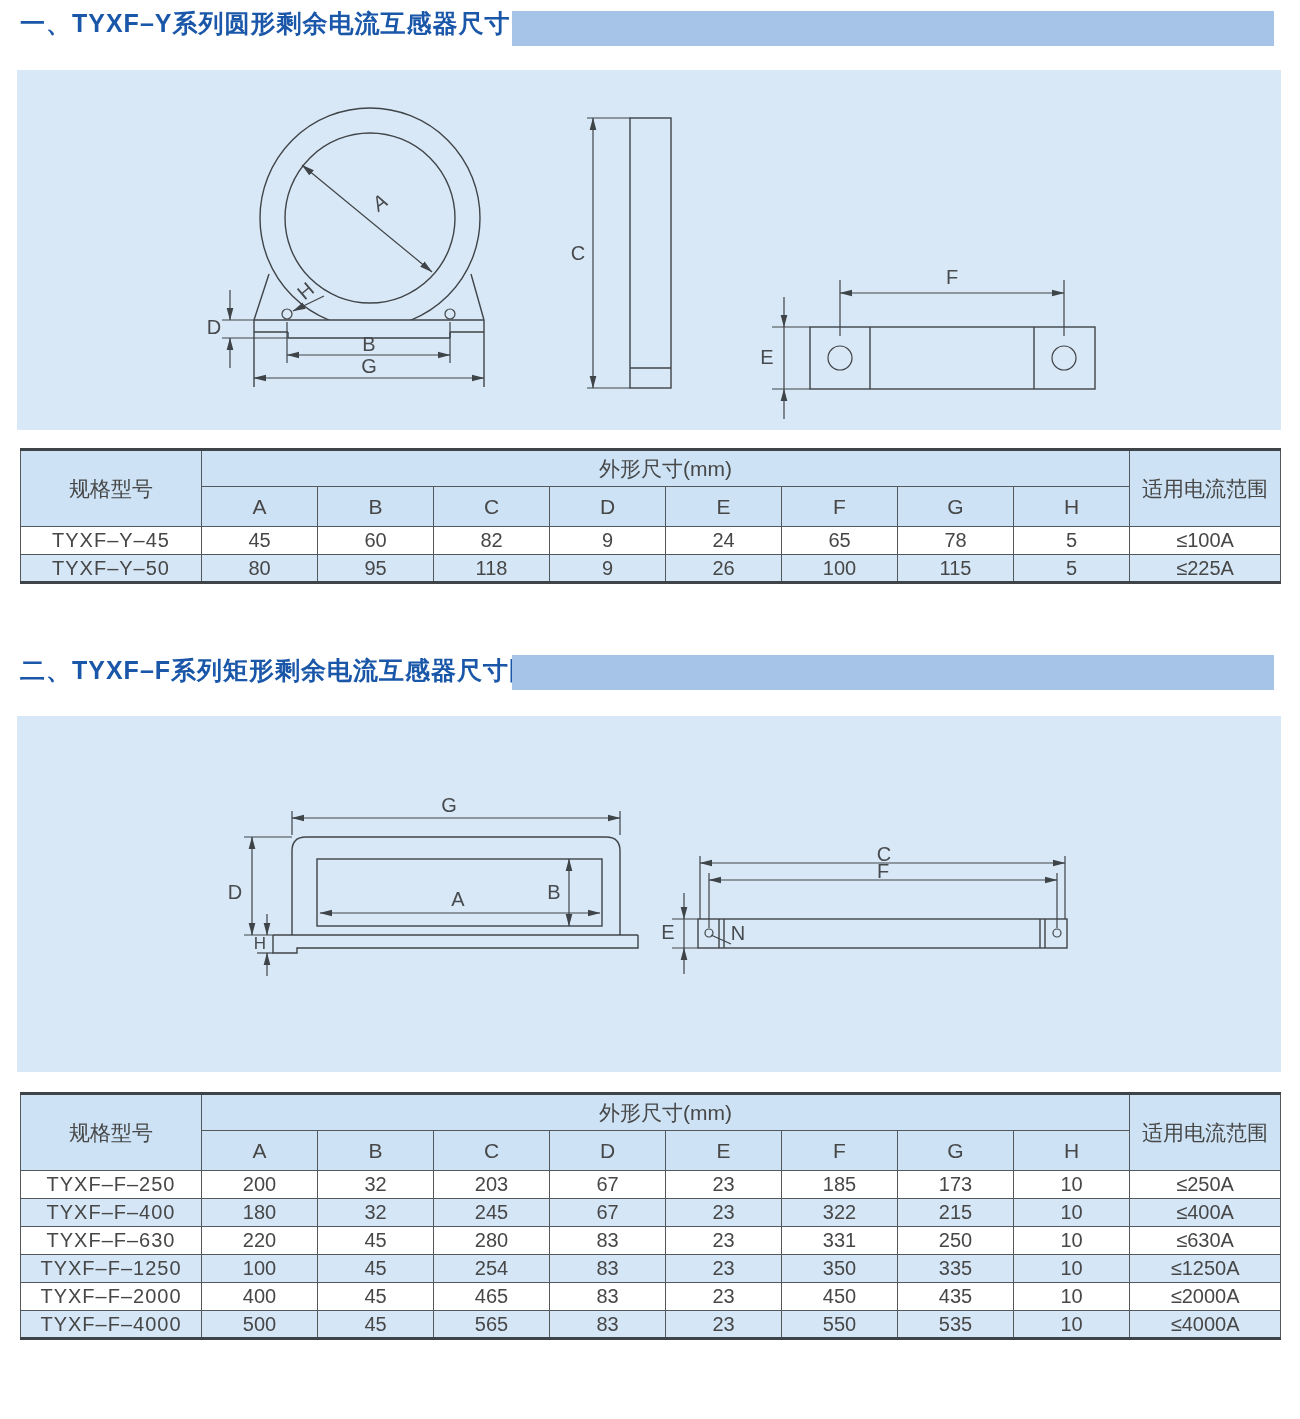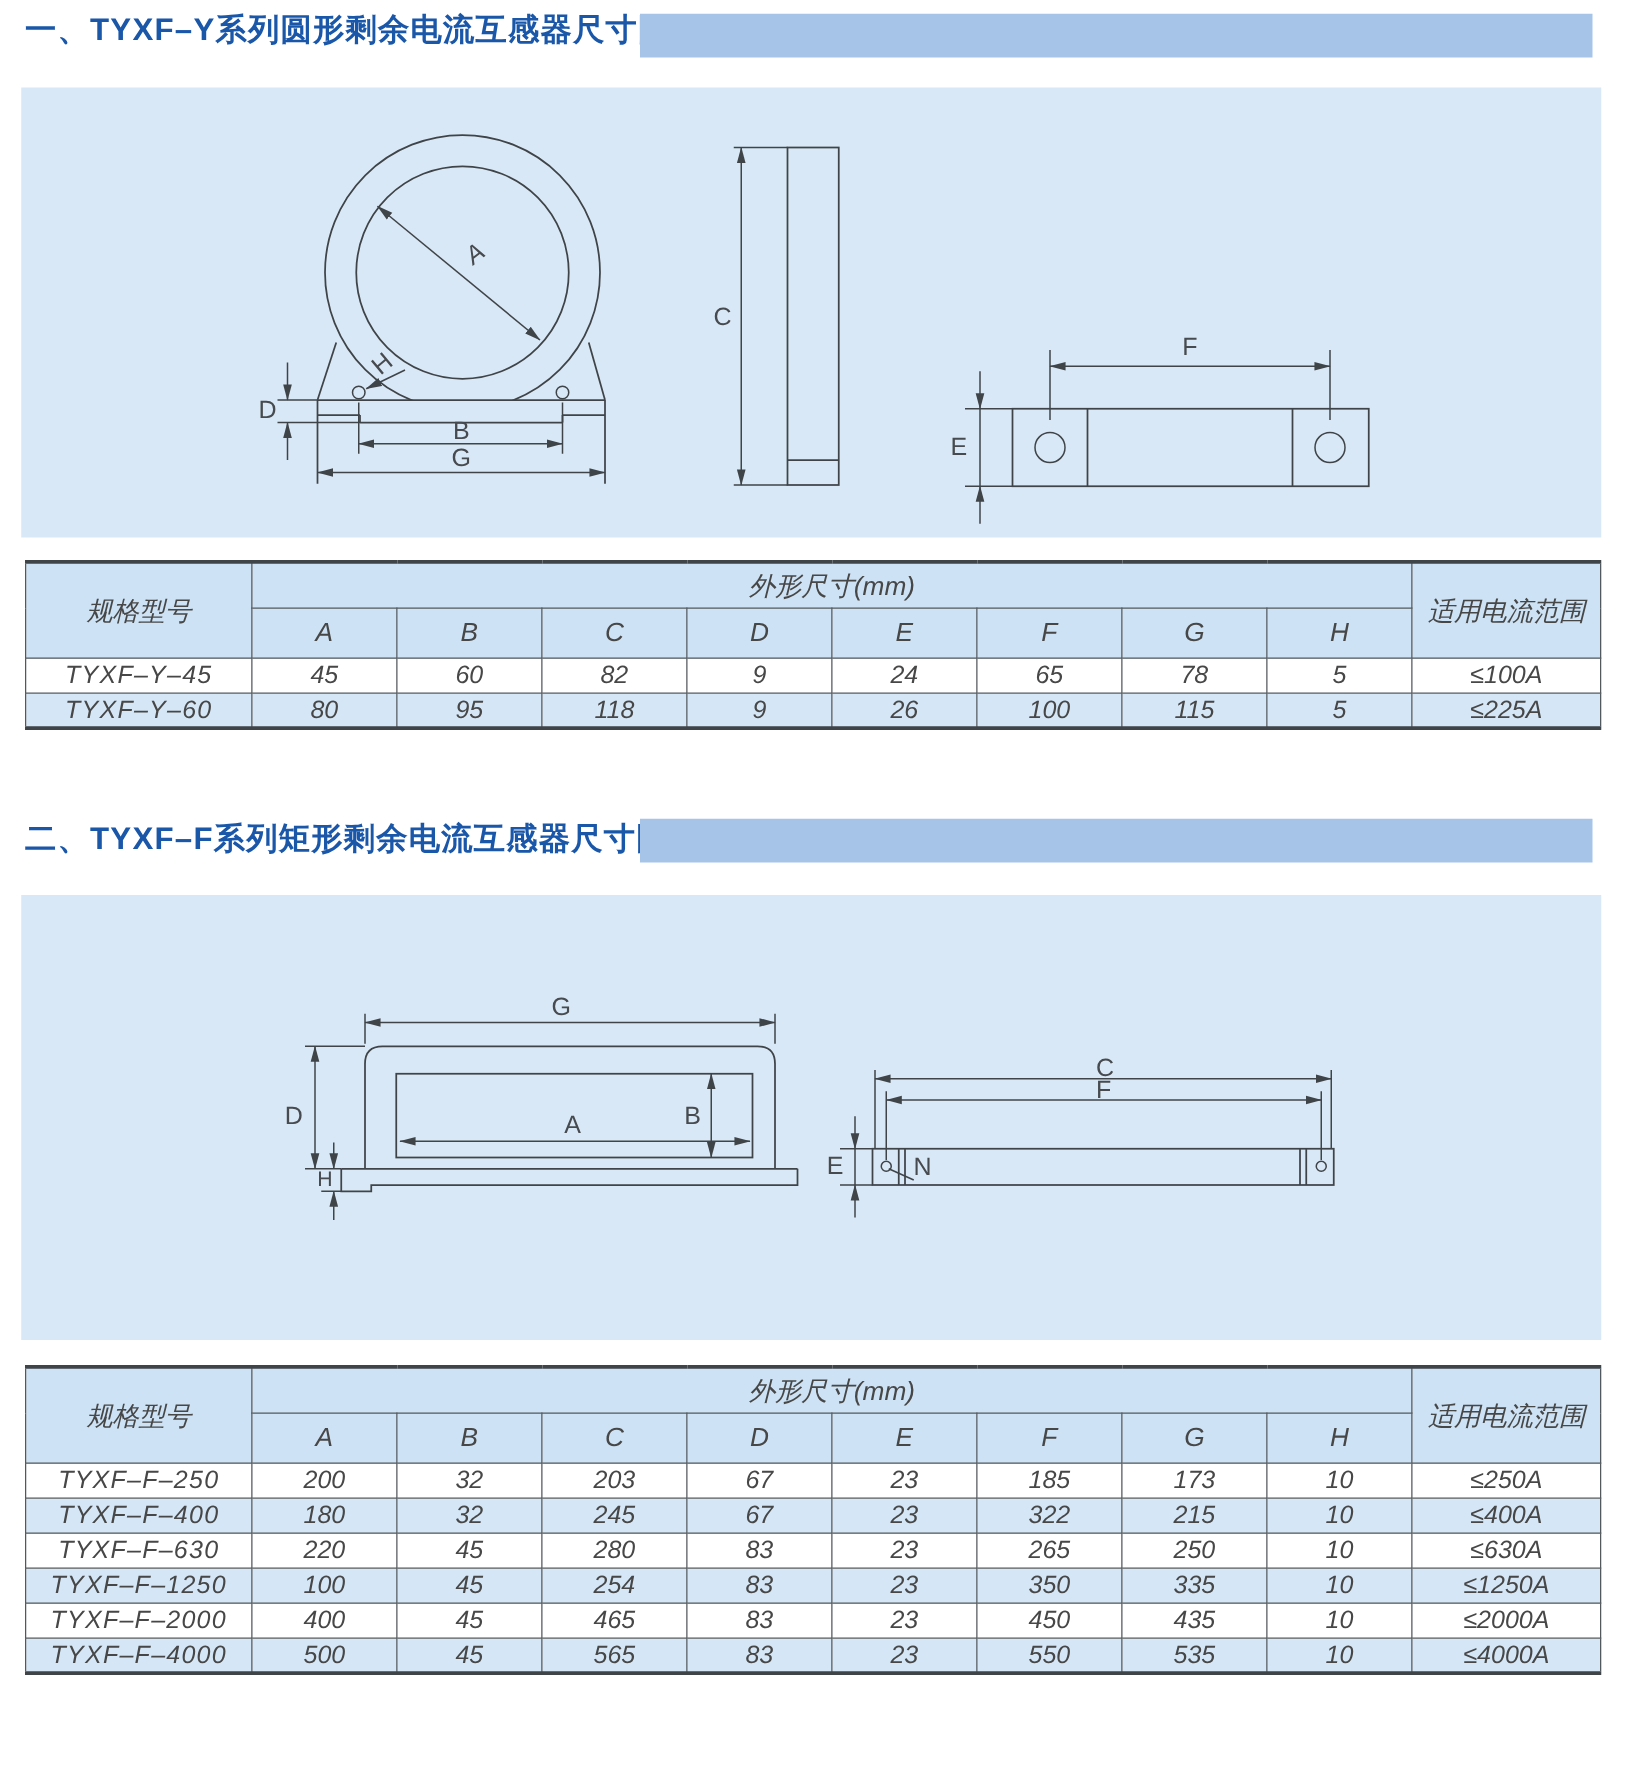--- a/index.html
+++ b/index.html
@@ -28,21 +28,21 @@
   .thin{stroke-width:1.2}
   .amark{fill:var(--c-line);stroke:none}
   .dlabel{
     fill:var(--c-text);font-family:"Liberation Sans","DejaVu Sans",sans-serif;
     font-size:20px;text-anchor:middle;
   }
   .dlabel.it{font-style:italic}
   .dlabel.sm{font-size:17px}
   .dim-table{
     position:absolute;left:20px;width:1260px;border-collapse:collapse;table-layout:fixed;
-    color:#474747;border-top:3px solid var(--c-line);border-bottom:3px solid var(--c-line);font-style:italic;
+    color:#474747;border-top:3px solid var(--c-line);border-bottom:3px solid var(--c-line);
   }
   .dim-table td{
     border:1px solid var(--c-border);text-align:center;vertical-align:middle;
     font-size:20px;padding:0;
   }
   .dim-table td.hd{background:var(--c-header_bg);font-size:21px}
   .dim-table tr.th1{height:37px}
   .dim-table tr.th2{height:40px}
   .dim-table tr.dr{height:28px;background:#ffffff}
   .dim-table tr.dr.alt{background:var(--c-alt_row)}
@@ -154,21 +154,21 @@
       <td>60</td>
       <td>82</td>
       <td>9</td>
       <td>24</td>
       <td>65</td>
       <td>78</td>
       <td>5</td>
       <td>≤100A</td>
     </tr>
     <tr class="dr alt">
-      <td class="model">TYXF–Y–60</td>
+      <td class="model">TYXF–Y–50</td>
       <td>80</td>
       <td>95</td>
       <td>118</td>
       <td>9</td>
       <td>26</td>
       <td>100</td>
       <td>115</td>
       <td>5</td>
       <td>≤225A</td>
     </tr>
@@ -281,21 +281,21 @@
       <td>10</td>
       <td>≤400A</td>
     </tr>
     <tr class="dr">
       <td class="model">TYXF–F–630</td>
       <td>220</td>
       <td>45</td>
       <td>280</td>
       <td>83</td>
       <td>23</td>
-      <td>265</td>
+      <td>331</td>
       <td>250</td>
       <td>10</td>
       <td>≤630A</td>
     </tr>
     <tr class="dr alt">
       <td class="model">TYXF–F–1250</td>
       <td>100</td>
       <td>45</td>
       <td>254</td>
       <td>83</td>

